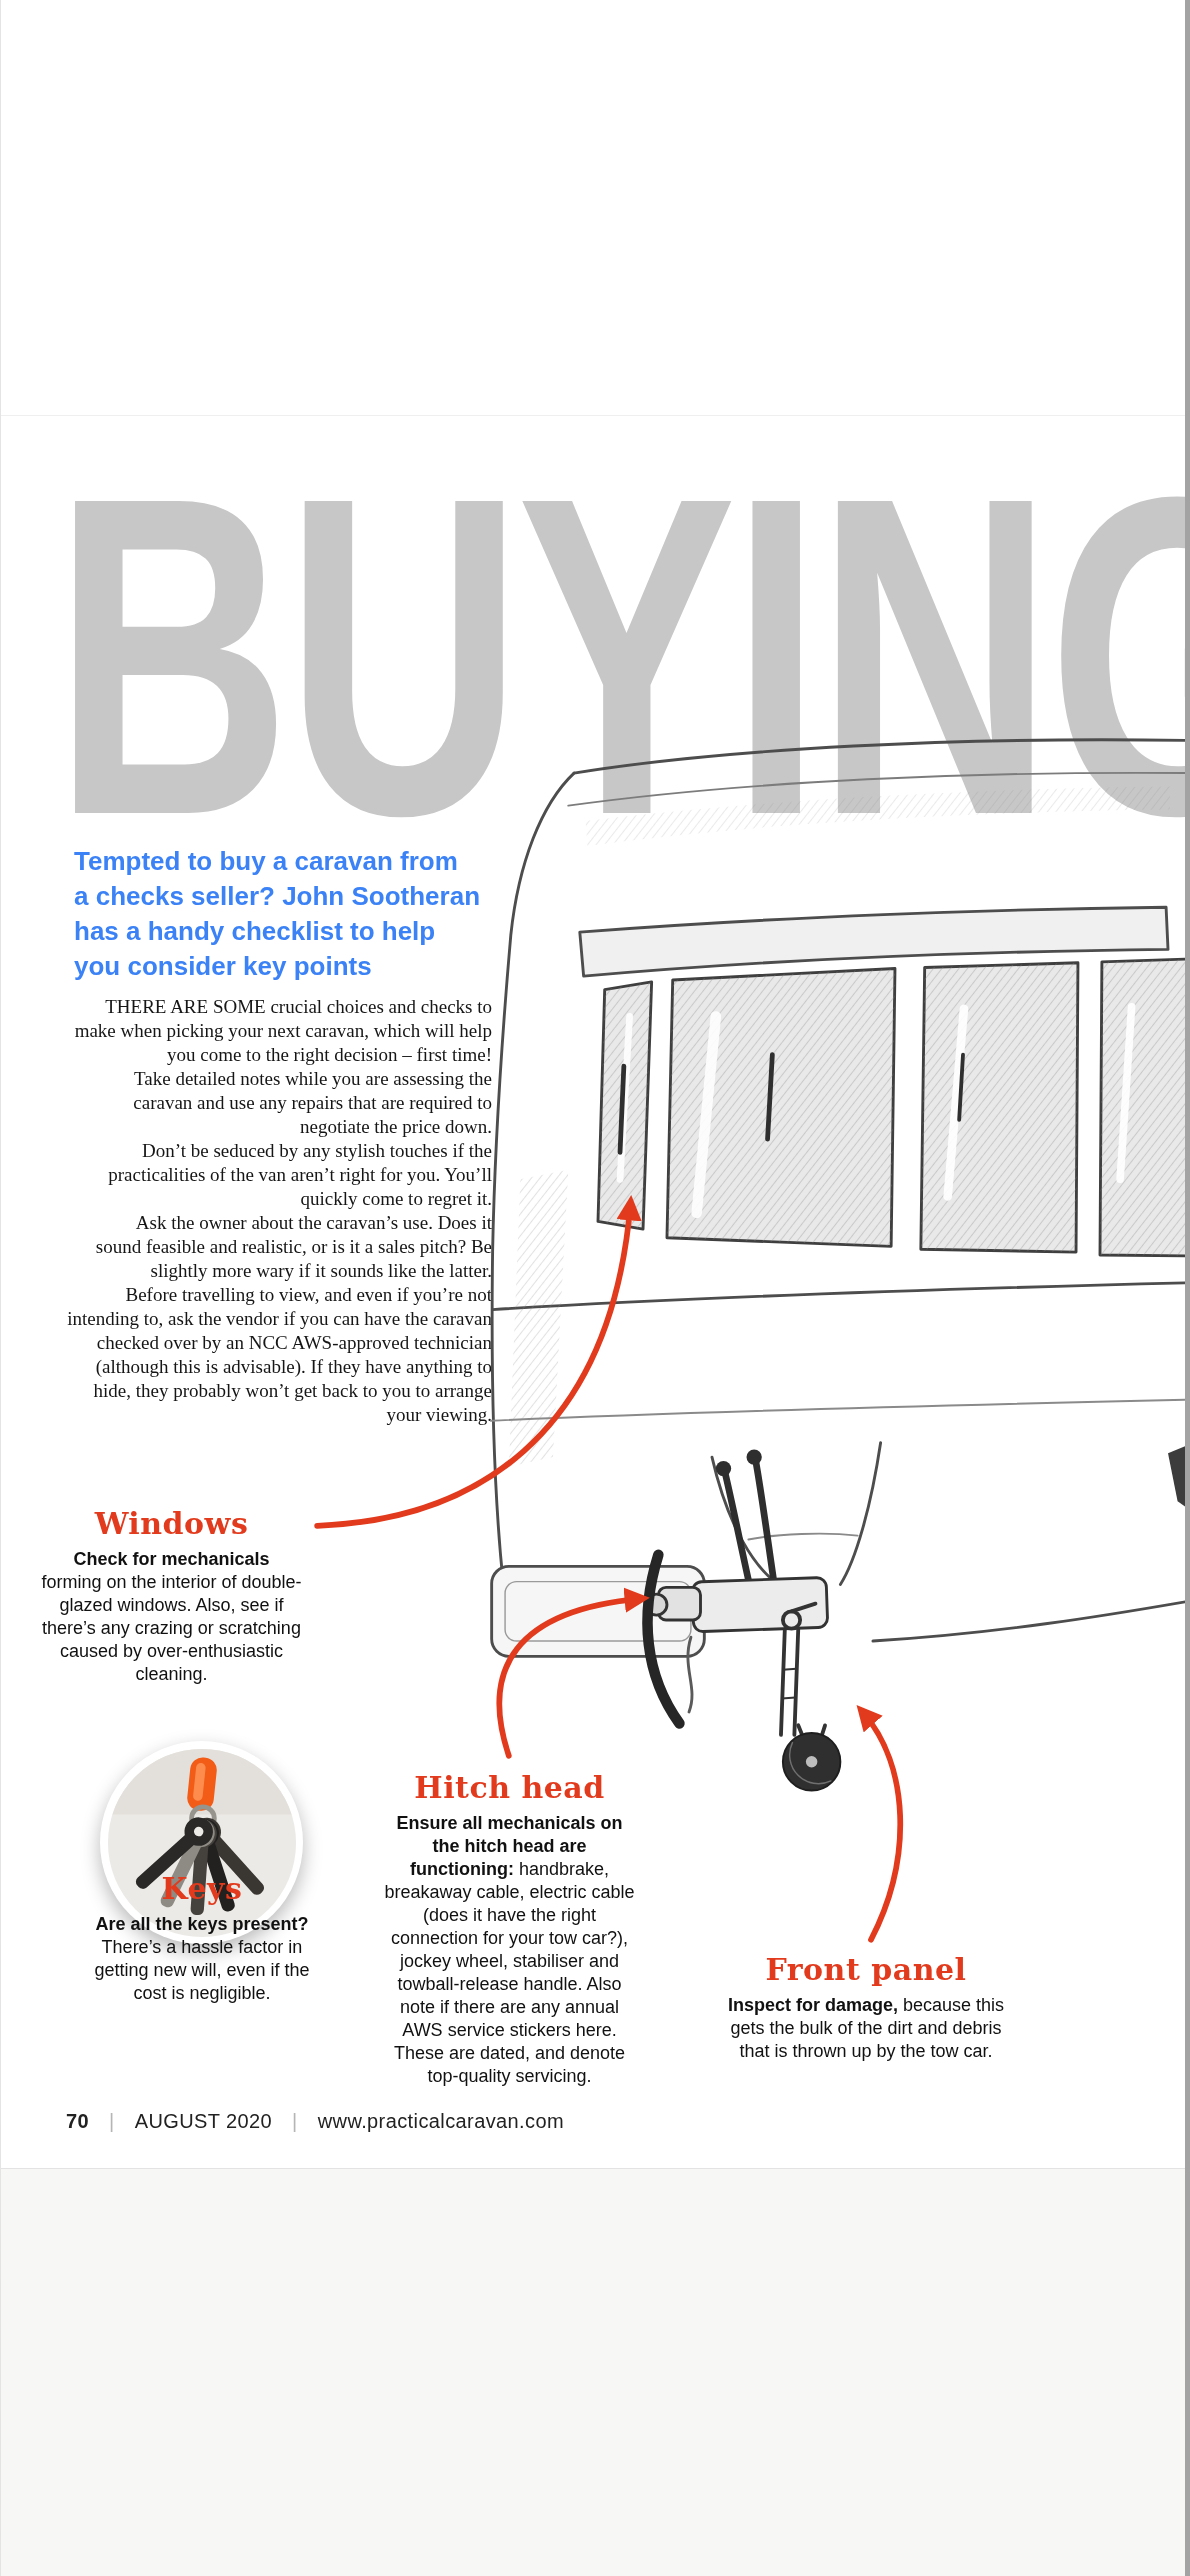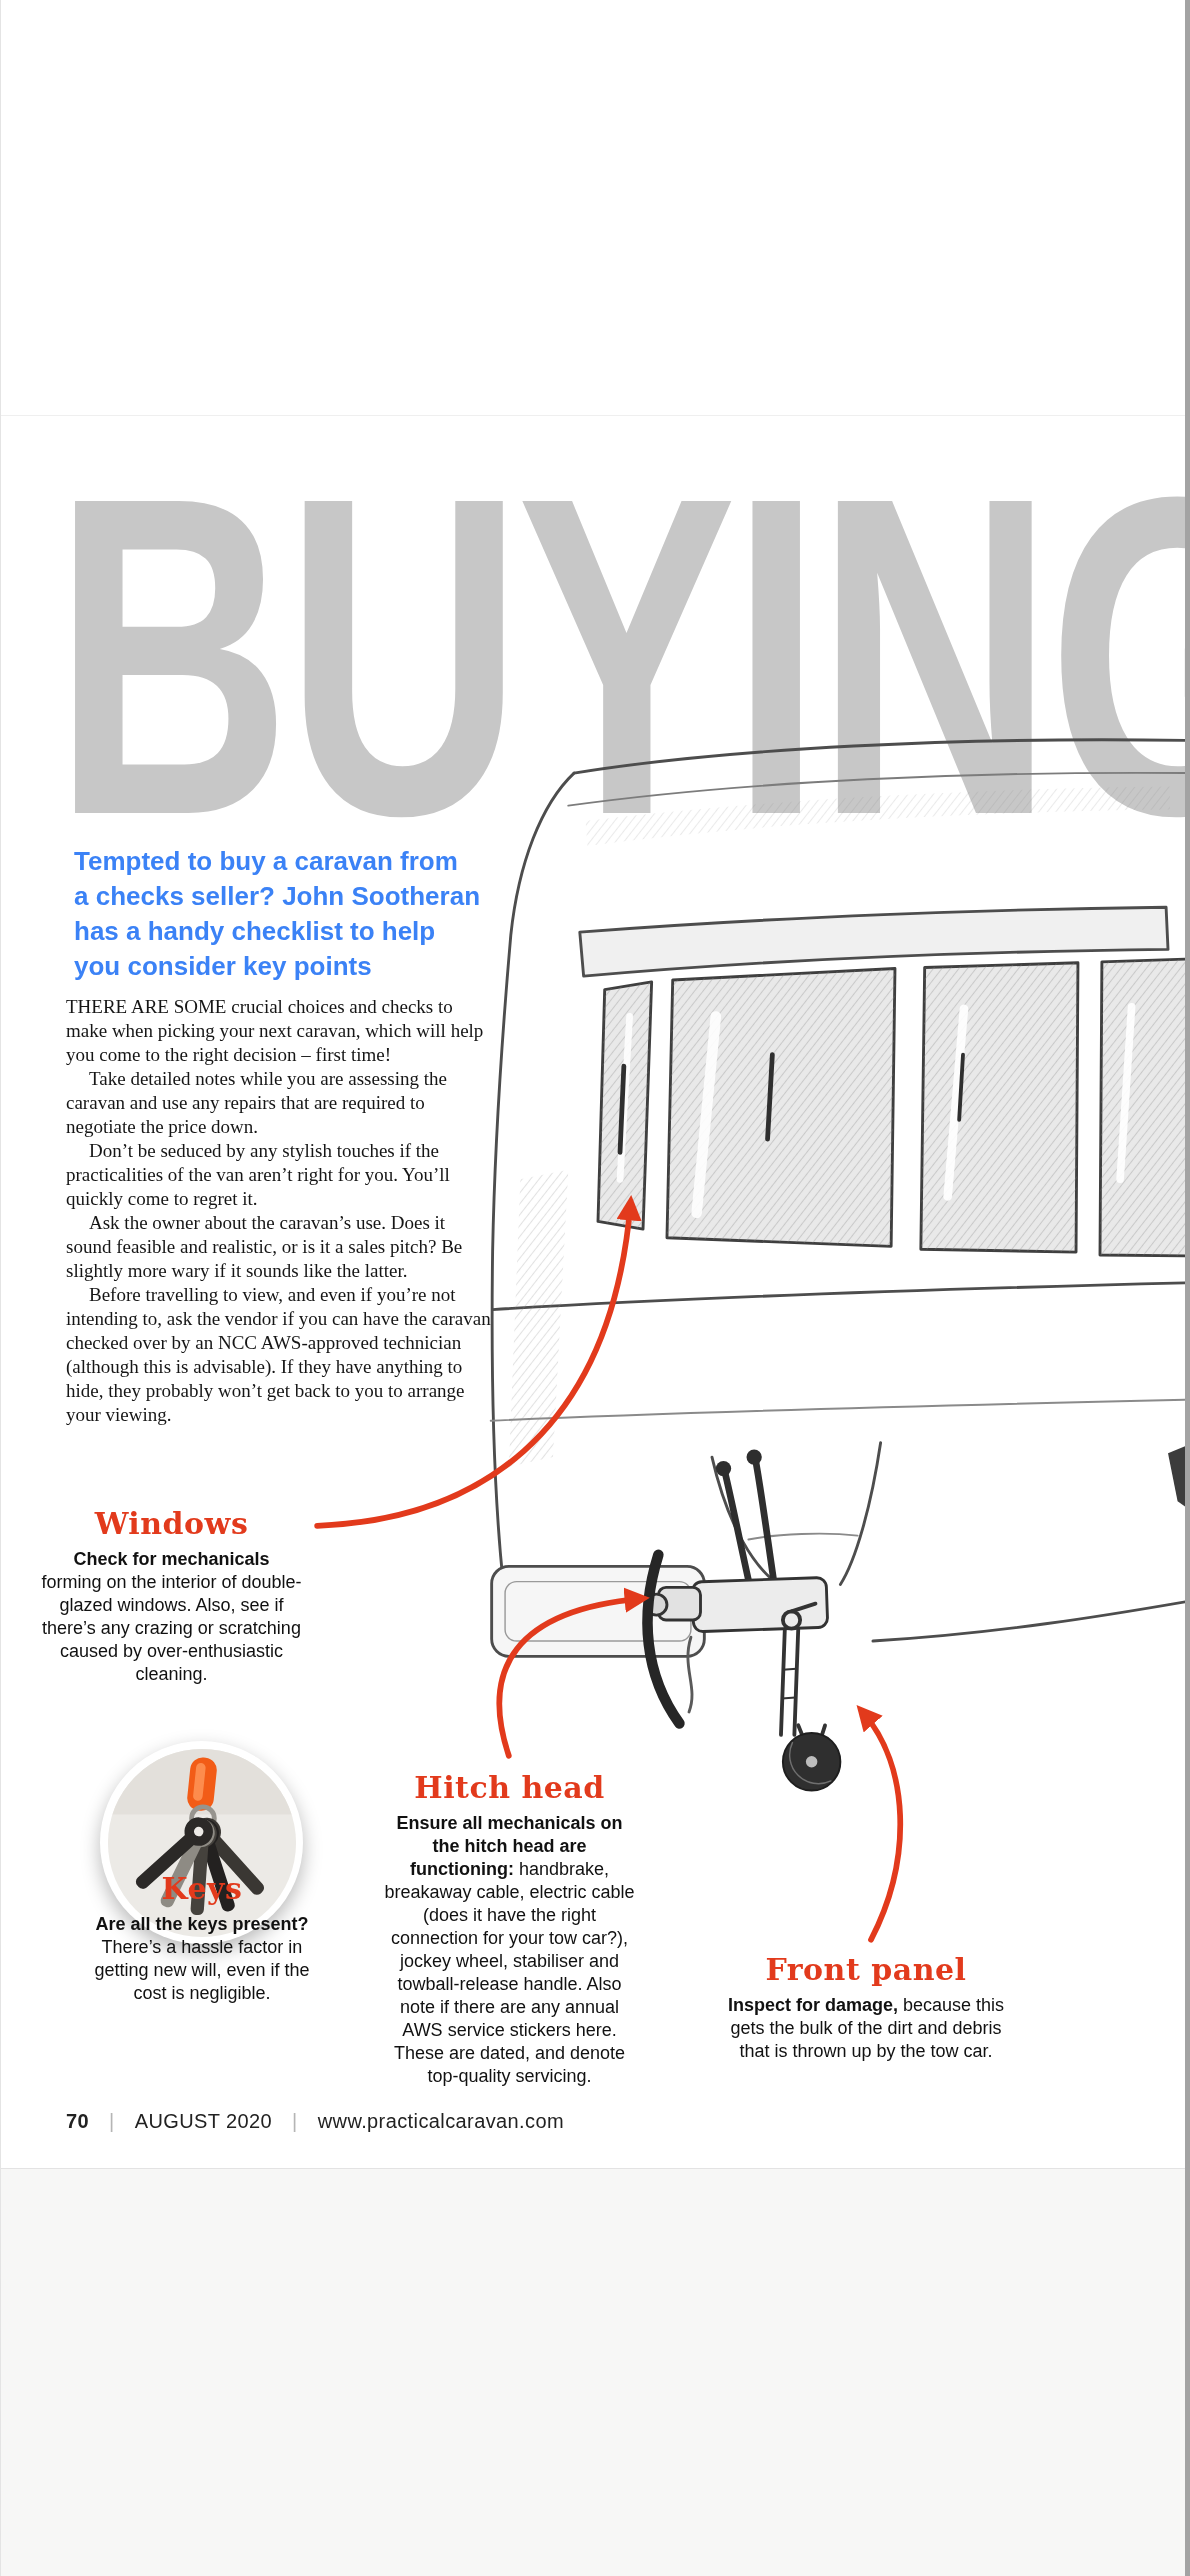--- a/index.html
+++ b/index.html
@@ -31,21 +31,21 @@
   .standfirst {
     position:absolute; left:73px; top:428px;
     color:#3b82f6; font-weight:bold; font-size:26px; line-height:35px;
     white-space:nowrap;
   }
 
   .body-copy {
     position:absolute; left:65px; top:579px; width:426px;
     font-family:"Liberation Serif", serif;
     font-size:19px; line-height:24px; color:#161616;
-    text-align:left;
+    text-align:right;
   }
   .body-copy p { margin:0; }
   .body-copy p + p { text-indent:23px; }
 
   .caravan { position:absolute; left:460px; top:313px; }
   .arrows  { position:absolute; left:0; top:0; pointer-events:none; }
 
   .callout { position:absolute; text-align:center; color:#111111; }
   .callout .title {
     font-family:"DejaVu Serif", serif; font-weight:bold;

